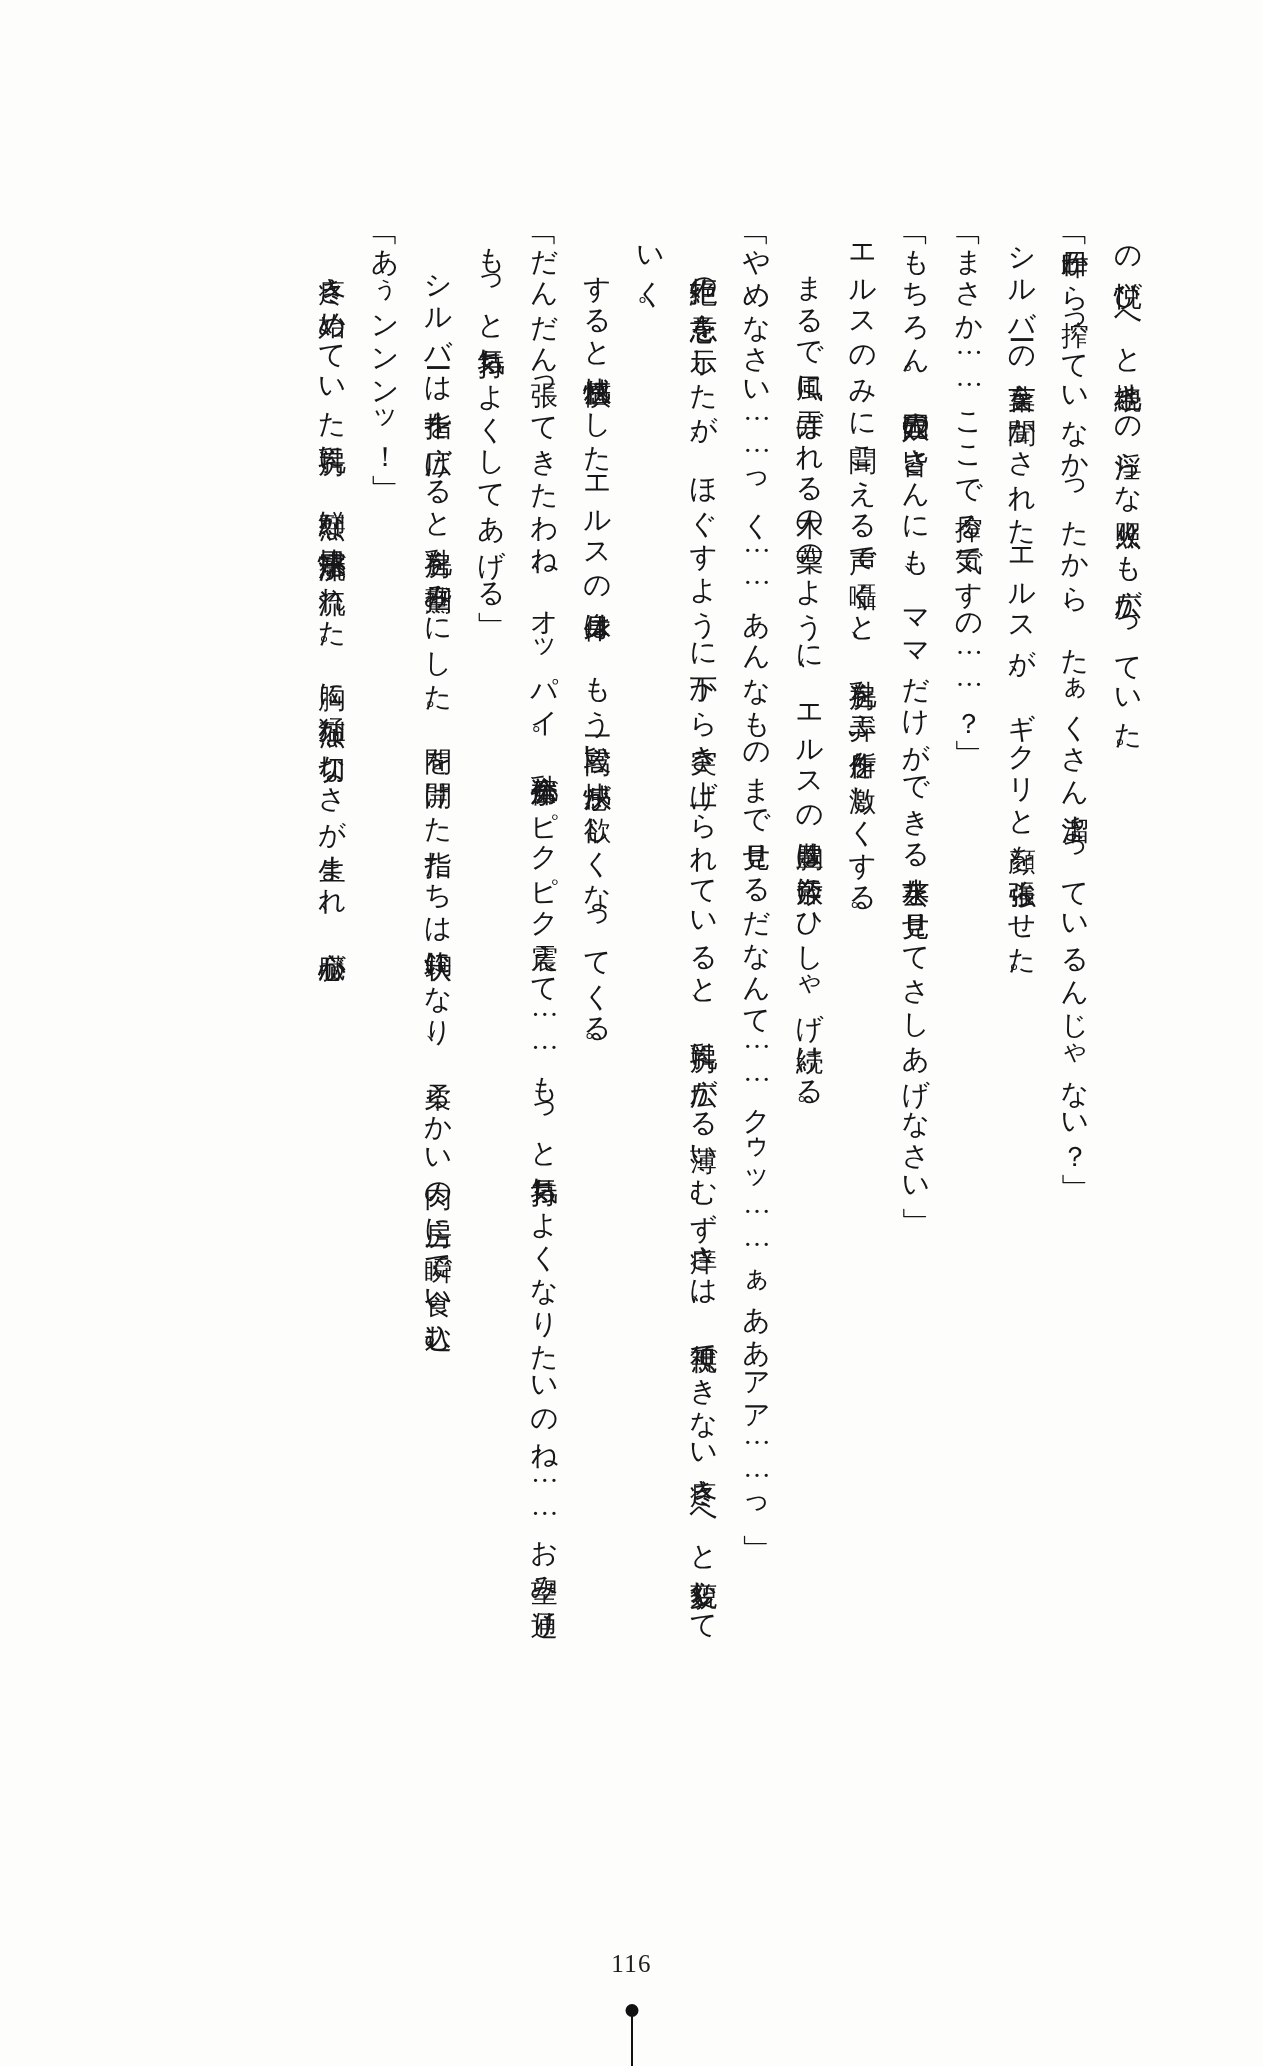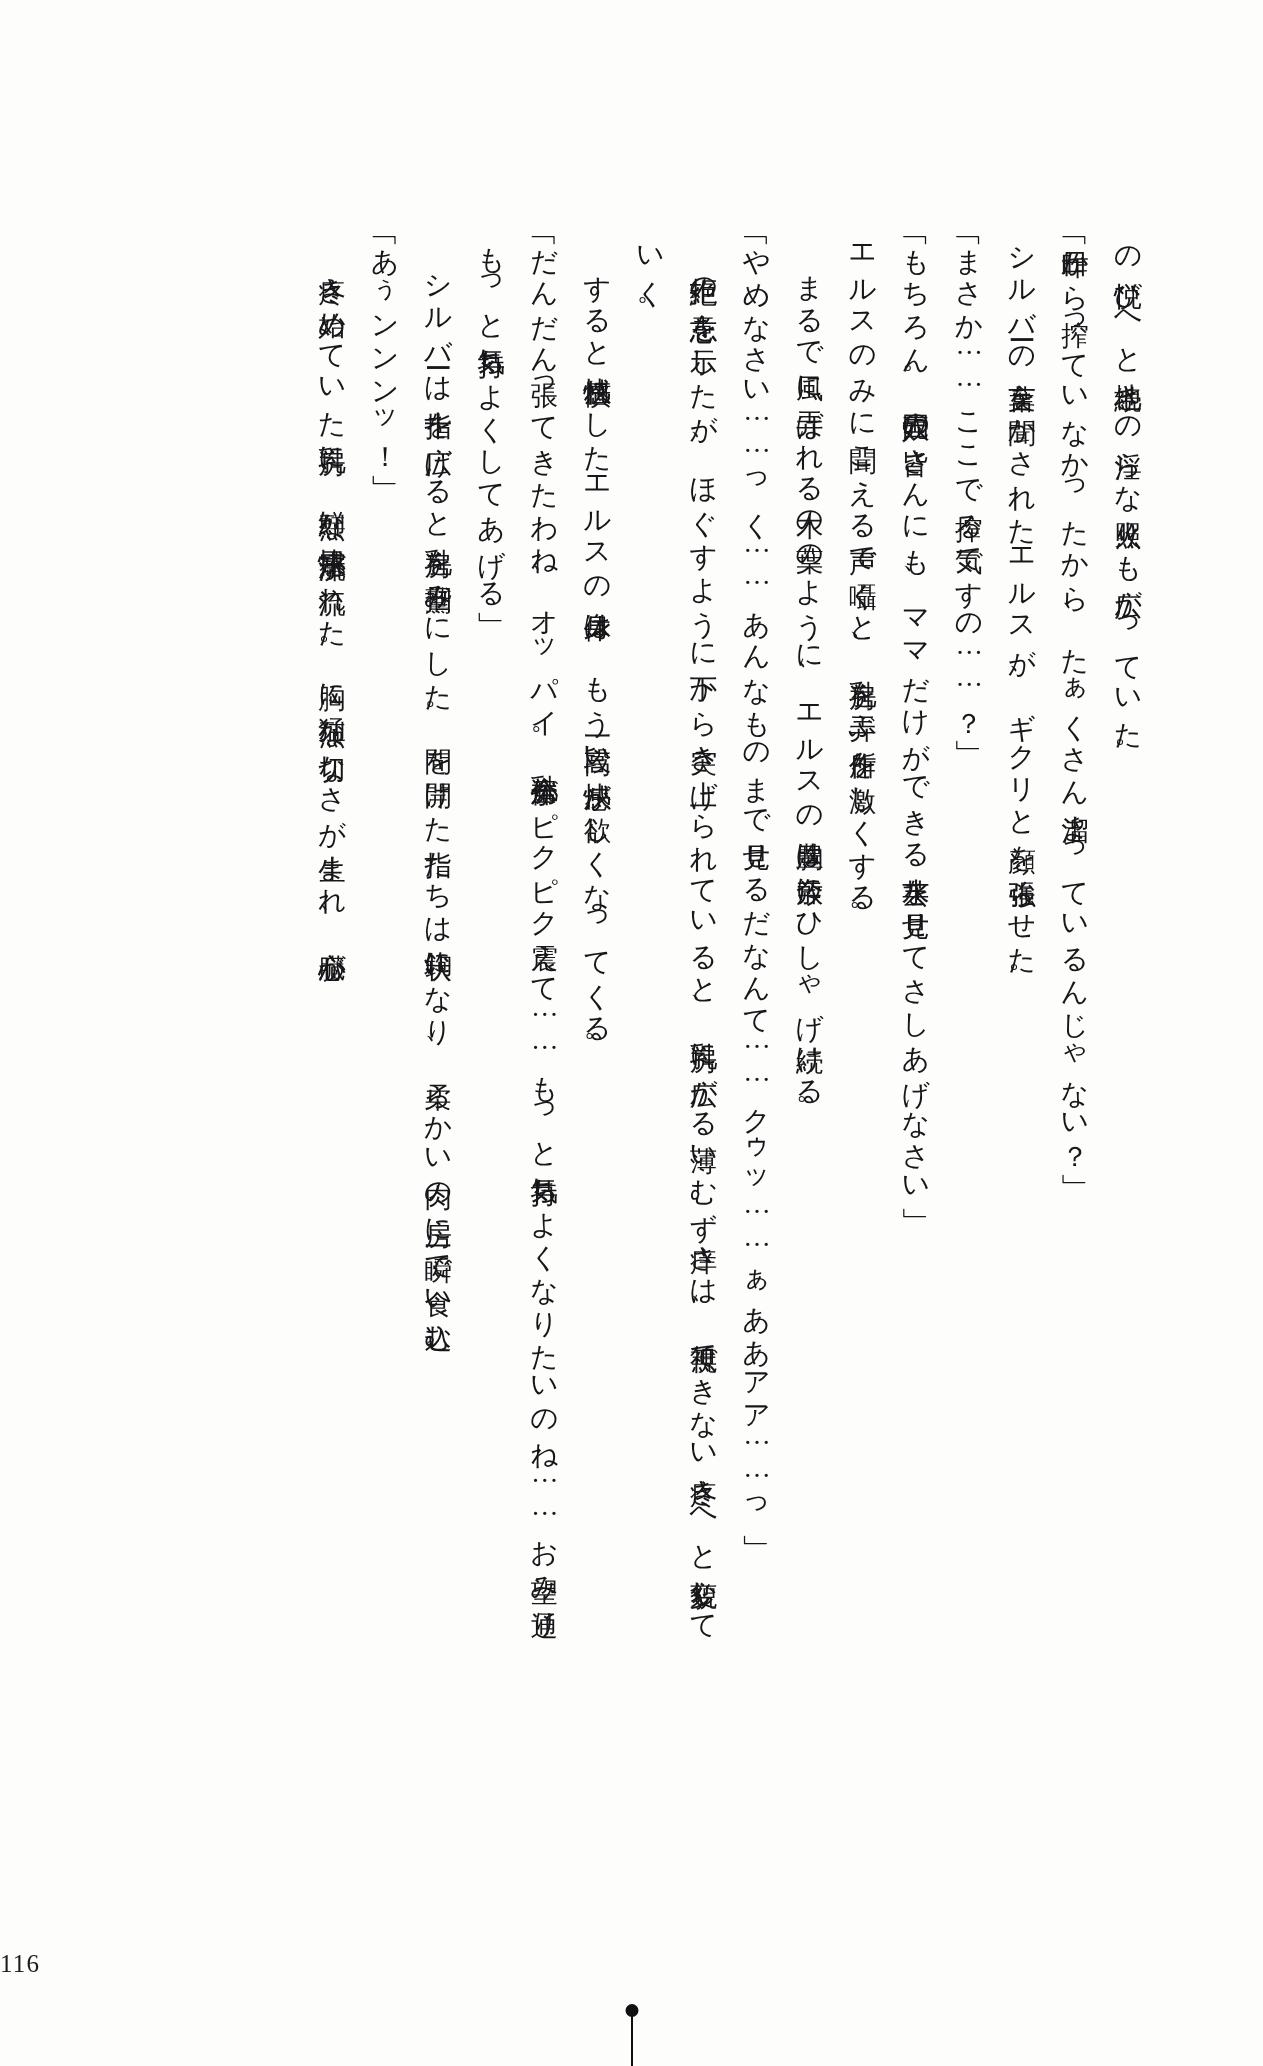--- a/index.html
+++ b/index.html
@@ -45,21 +45,21 @@
     text-indent: 0;
   }
   .text-body p.indent {
     text-indent: 1em;
   }
   .page-number {
     position: absolute;
     left: 0;
     right: 0;
     bottom: 88px;
-    text-align: left;
+    text-align: center;
     font-size: 25px;
     letter-spacing: 0.05em;
     color: #1c1c1c;
     font-family: "Liberation Serif", "DejaVu Serif", serif;
   }
   .footer-mark {
     position: absolute;
     left: 50%;
     bottom: 0px;
     transform: translateX(-50%);

